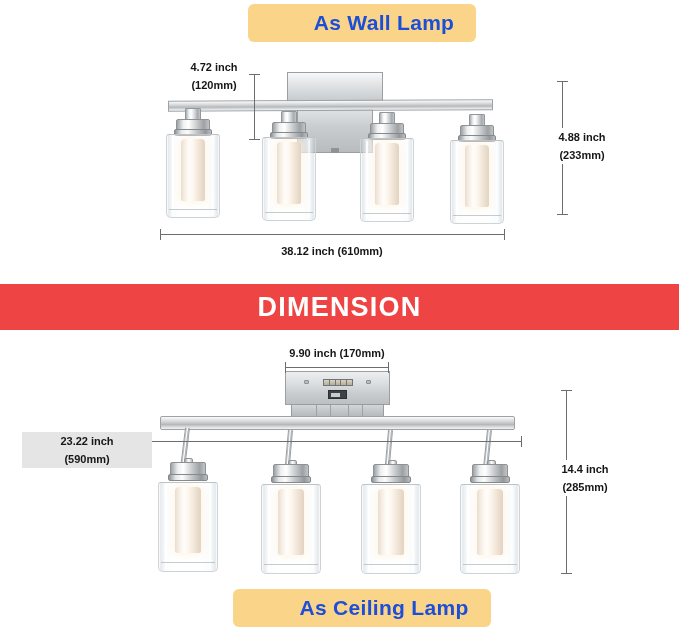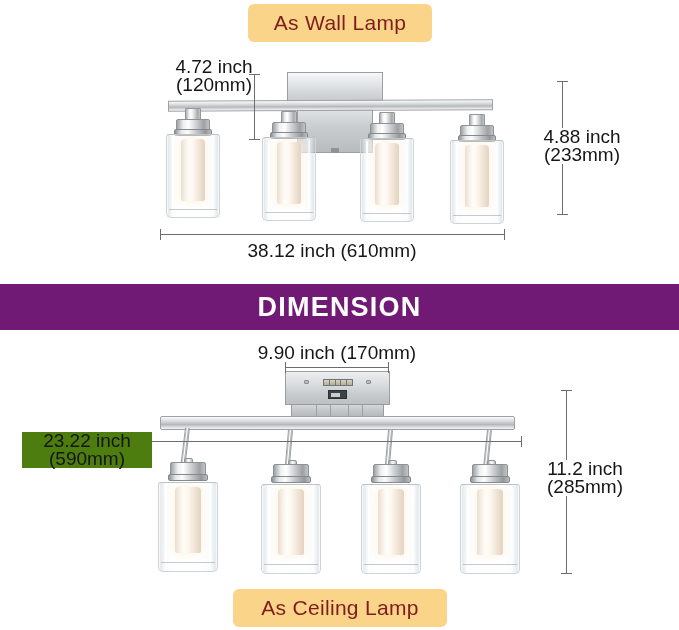--- a/index.html
+++ b/index.html
@@ -14,60 +14,62 @@
     overflow: hidden;
     font-family: "Liberation Sans", sans-serif;
     color: #1a1a1a;
   }
 
   
   .pill {
     position: absolute;
     background: #F9D489;
     border-radius: 6px;
-    color: #7f1d1d;
-    font-weight: normal;
+    color: #1d4ed8;
+    font-weight: bold;
     display: flex;
     align-items: center;
     justify-content: center;
     letter-spacing: 0.3px;
     white-space: nowrap;
+    padding-left: 44px;
   }
   #pill-wall {
     left: 248px; top: 4px;
     width: 184px; height: 38px;
     font-size: 21px;
   }
   #pill-ceiling {
     left: 233px; top: 589px;
     width: 214px; height: 38px;
     font-size: 21px;
   }
   #dimension-banner {
     position: absolute;
     left: 0; top: 284px;
     width: 679px; height: 46px;
-    background: #701a75;
+    background: #ef4444;
     color: #ffffff;
     font-size: 27px;
     font-weight: bold;
     letter-spacing: 1.2px;
     display: flex;
     align-items: center;
     justify-content: center;
   }
 
   
   .dim-label {
     position: absolute;
-    font-size: 19px;
+    font-size: 11px;
     line-height: 18px;
     color: #161616;
     white-space: pre;
     text-align: center;
+    font-weight: bold;
   }
   .dim-h {            
     position: absolute;
     height: 1px;
     background: #6d6d6d;
   }
   .dim-h::before, .dim-h::after {
     content: "";
     position: absolute;
     top: -5px;
@@ -428,18 +430,18 @@
     <div class="glint" style="left:6px;"></div>
     <div class="glint" style="right:6px; opacity:.6;"></div>
     <div class="base-line" style="bottom:8px;"></div>
   </div>
 </div>
 
 <div class="dim-h" style="left:285px; top:367px; width:104px;"></div>
 <div class="dim-label" style="left:241px; top:344px; width:192px;">9.90 inch (170mm)</div>
 
 <div class="dim-h" style="left:150px; top:441px; width:372px;"></div>
-<div class="dim-label" style="left:22px; top:432px; width:130px; background:#4d7c0f;"><span>23.22 inch</span><br><span>(590mm)</span></div>
+<div class="dim-label" style="left:22px; top:432px; width:130px; background:#e5e5e5;"><span>23.22 inch</span><br><span>(590mm)</span></div>
 
 <div class="dim-v" style="left:566px; top:390px; height:184px;"></div>
-<div class="dim-label" style="left:522px; top:460px; width:126px; background:#ffffff;"><span>11.2 inch</span><br><span>(285mm)</span></div>
+<div class="dim-label" style="left:522px; top:460px; width:126px; background:#ffffff;"><span>14.4 inch</span><br><span>(285mm)</span></div>
 
 <div class="pill" id="pill-ceiling">As Ceiling Lamp</div>
 
 </body></html>

